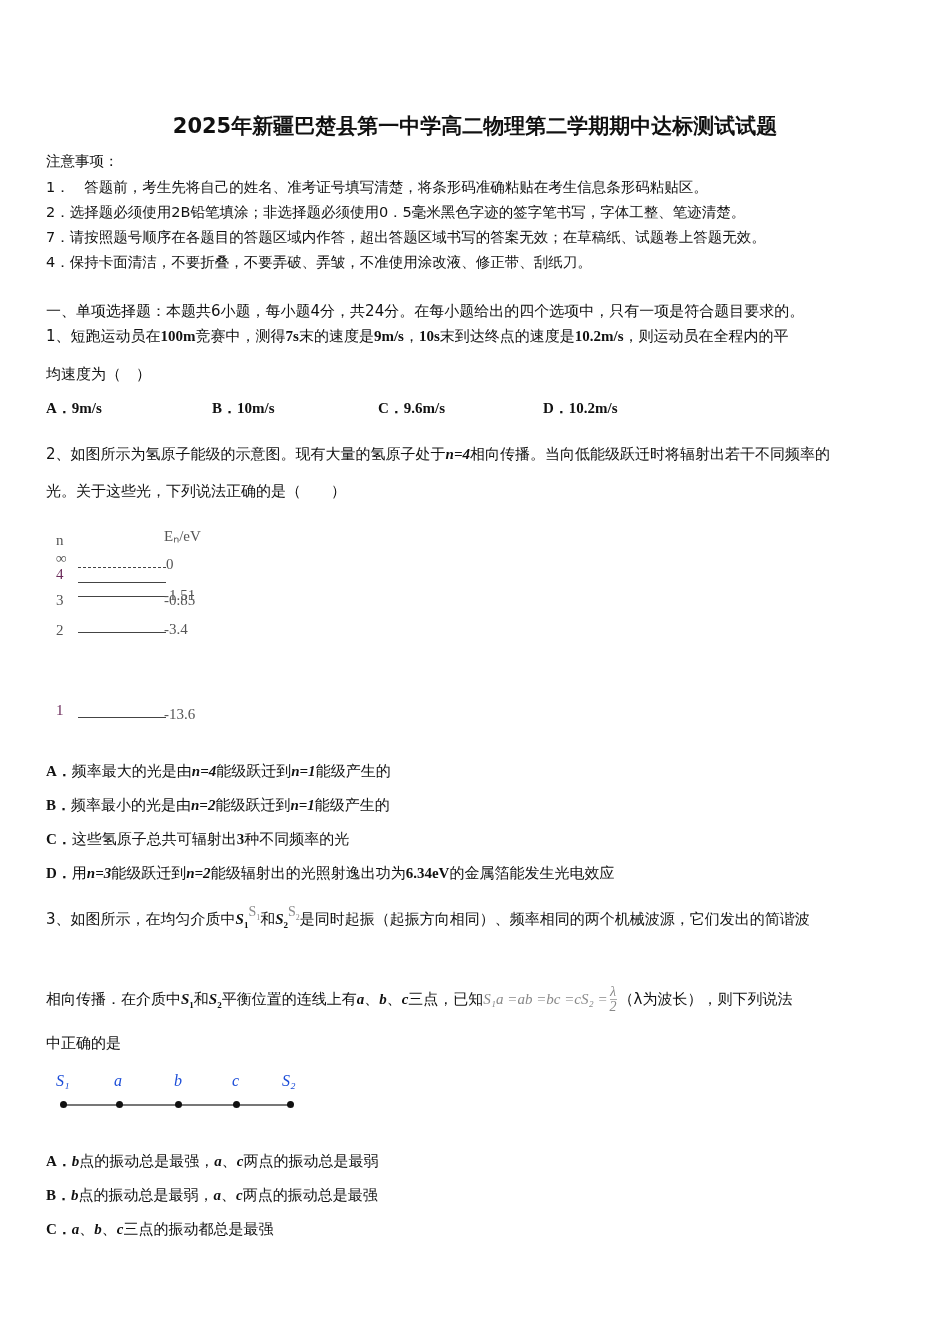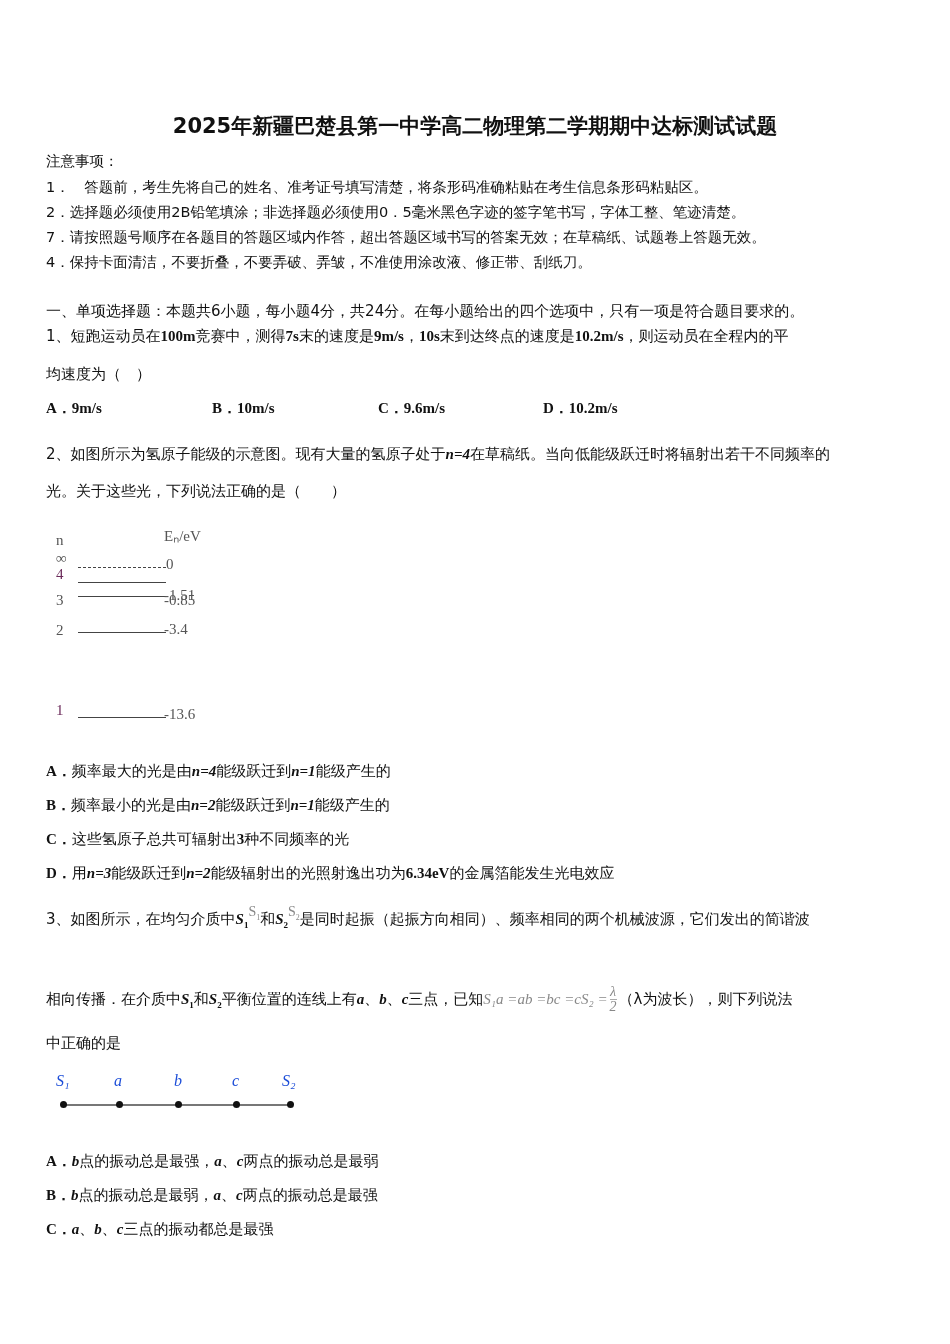--- a/index.html
+++ b/index.html
@@ -46,21 +46,21 @@
 <div class="abs q" style="top:327px;">
   <span>1、短跑运动员在</span><b class="serif">100m</b><span>竞赛中，测得</span><b class="serif">7s</b><span>末的速度是</span><b class="serif">9m/s</b><span>，</span><b class="serif">10s</b><span>末到达终点的速度是</span><b class="serif">10.2m/s</b><span>，则运动员在全程内的平</span>
 </div>
 <div class="abs q" style="top:365px;">均速度为（　）</div>
 <div class="abs q" style="top:399px; left:46px;"><span class="opt-label">A．</span><b class="serif">9m/s</b></div>
 <div class="abs q" style="top:399px; left:212px;"><span class="opt-label">B．</span><b class="serif">10m/s</b></div>
 <div class="abs q" style="top:399px; left:378px;"><span class="opt-label">C．</span><b class="serif">9.6m/s</b></div>
 <div class="abs q" style="top:399px; left:543px;"><span class="opt-label">D．</span><b class="serif">10.2m/s</b></div>
 
 <div class="abs q" style="top:445px;">
-  <span>2、如图所示为氢原子能级的示意图。现有大量的氢原子处于</span><i class="v">n=4</i><span>在草稿纸。当向低能级跃迁时将辐射出若干不同频率的</span>
+  <span>2、如图所示为氢原子能级的示意图。现有大量的氢原子处于</span><i class="v">n=4</i><span>相向传播。当向低能级跃迁时将辐射出若干不同频率的</span>
 </div>
 <div class="abs q" style="top:482px;">光。关于这些光，下列说法正确的是（　　）</div>
 
 <div class="ediag">
   <div class="lbl" style="left:6px; top:12px;">n</div>
   <div class="lbl" style="left:114px; top:5px;">Eₙ/eV</div>
 
   <div class="lbl" style="left:6px; top:30px;">∞</div>
   <div class="dash" style="left:28px; top:47px; width:88px;"></div>
   <div class="lbl" style="left:116px; top:36px;">0</div>

